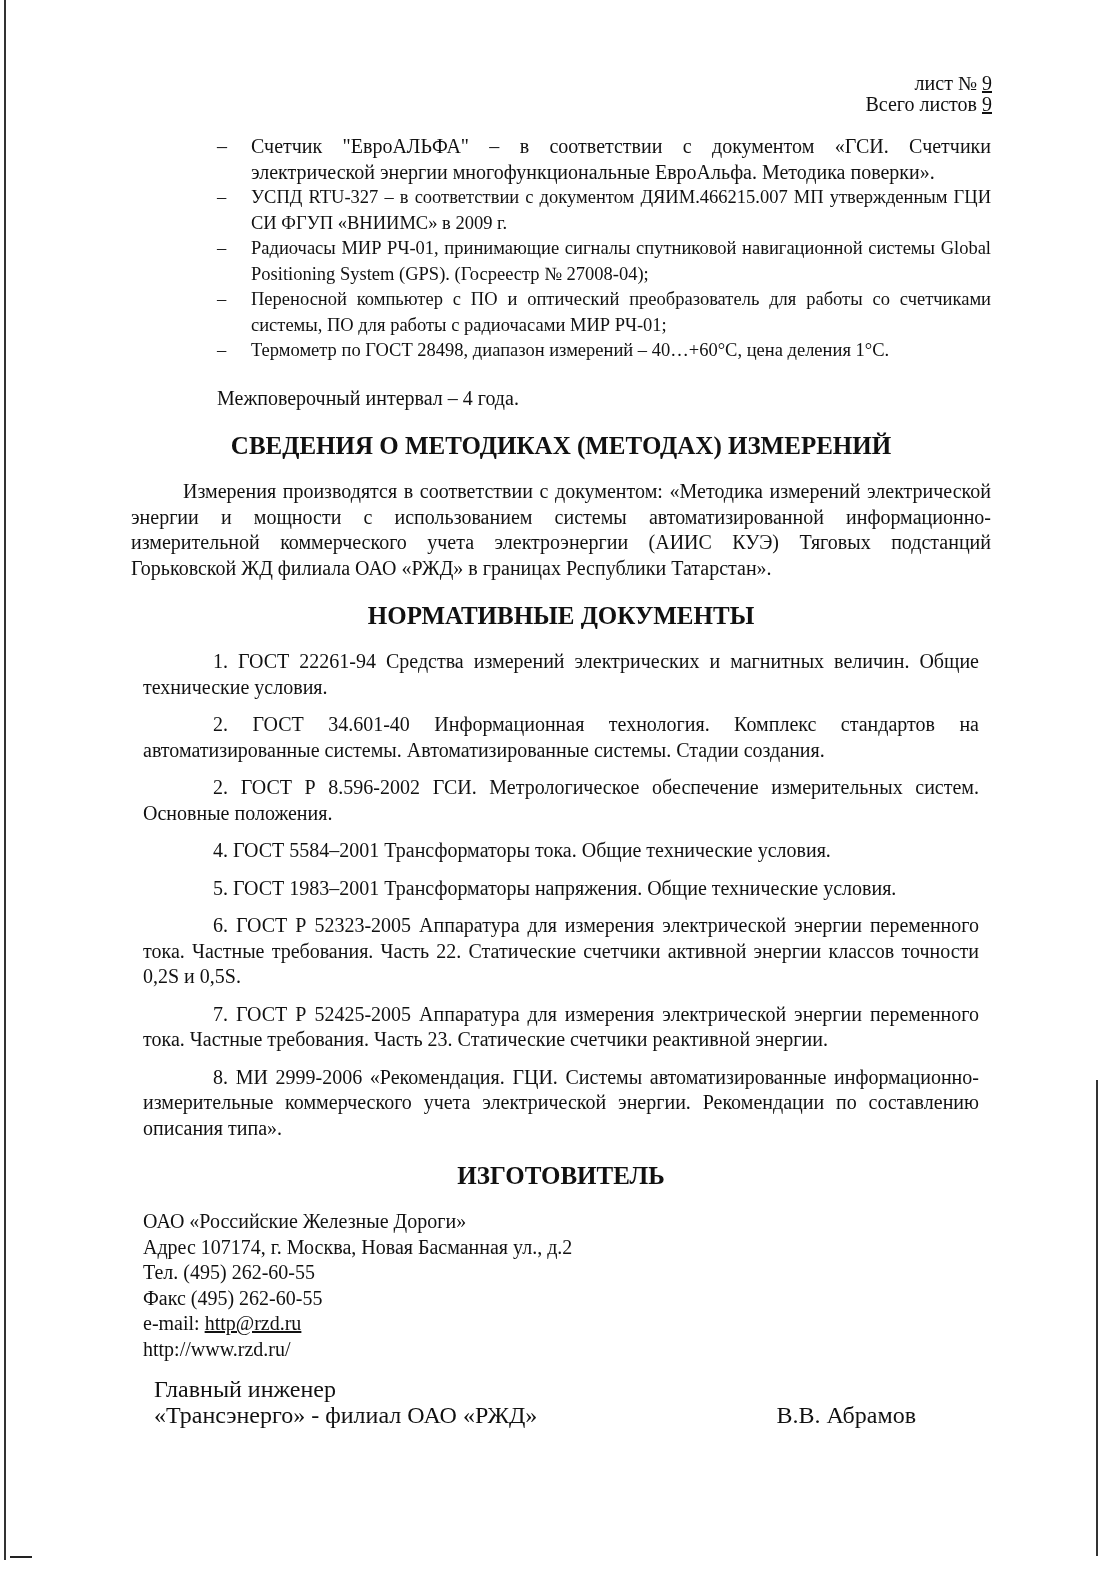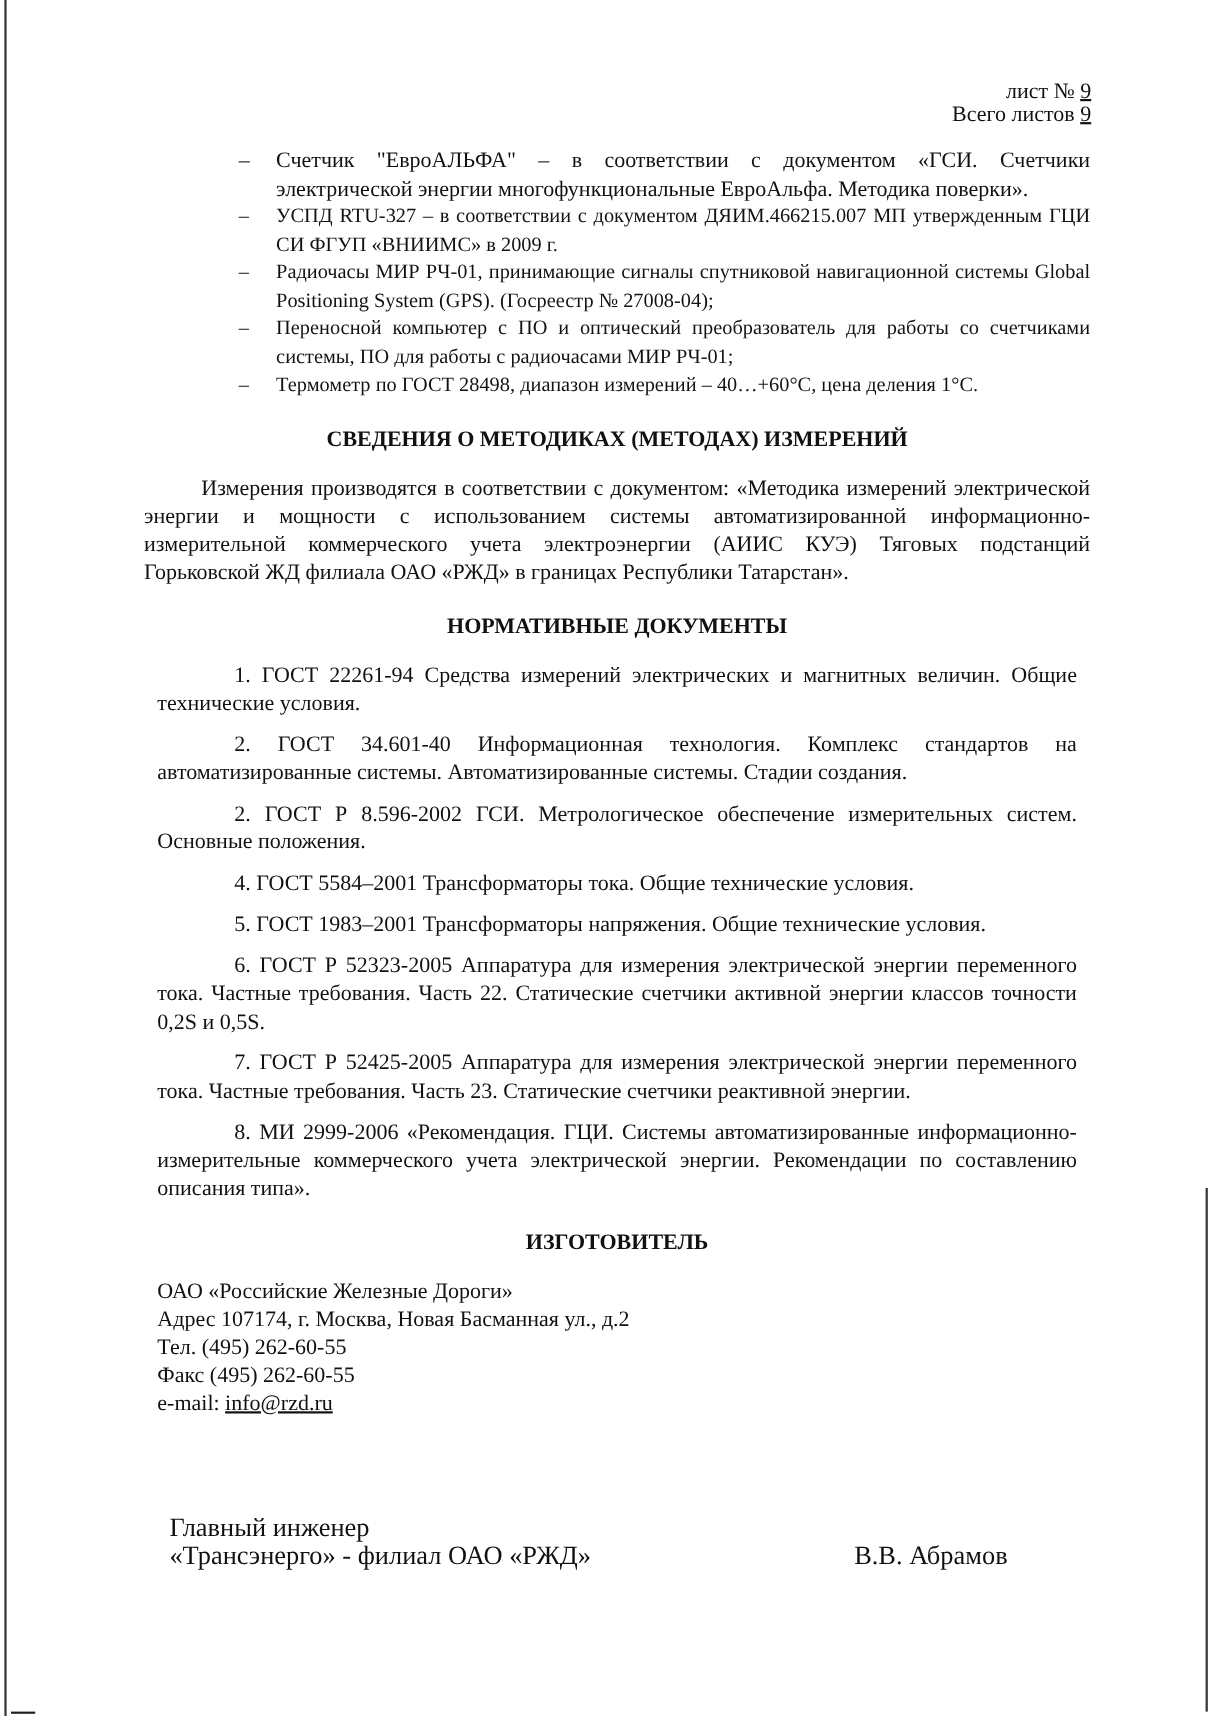--- a/index.html
+++ b/index.html
@@ -12,21 +12,21 @@
     .edge-right { position: absolute; left: 1096px; top: 1080px; width: 2px; height: 476px; background: #333; }
     .edge-bottom-mark { position: absolute; left: 10px; top: 1556px; width: 22px; height: 2px; background: #222; }
     .sheet-info { position: absolute; right: 106px; top: 73px; text-align: right; font-size: 20px; line-height: 21px; }
     .sheet-info .num { text-decoration: underline; }
     .content { position: absolute; left: 131px; top: 134px; width: 860px; font-size: 20px; line-height: 25.5px; text-align: justify; }
     .equip-list { list-style: none; margin: 0; padding: 0; margin-left: 86px; }
     .equip-list li { position: relative; padding-left: 34px; margin: 0; }
     .equip-list li .dash { position: absolute; left: 0; top: 0; }
     .equip-list li.small { font-size: 18.5px; }
     .interval { margin: 22px 0 0 86px; }
-    h2 { font-size: 20px; font-weight: bold; text-align: center; margin: 22px 0 20px 0; line-height: 26px; }
+    h2 { font-size: 25px; font-weight: bold; text-align: center; margin: 22px 0 20px 0; line-height: 26px; }
     p.indent { text-indent: 52px; margin: 0; }
     ol.norms { list-style: none; margin: 0; padding: 0; }
     ol.norms li { text-indent: 70px; margin: 12px; }
     .maker { text-align: left; margin-top: 6px; }
     .maker div { line-height: 25.5px; margin-left: 12px; }
     .link { text-decoration: underline; }
     .signature { position: absolute; left: 154px; top: 1376px; width: 762px; font-size: 24px; line-height: 26px; }
     .signature .name { position: absolute; right: 0; top: 26px; }
   </style>
 </head>
@@ -49,20 +49,21 @@
 
 <div class="content">
   <ul class="equip-list">
     <li><span class="dash">–</span><span>Счетчик "ЕвроАЛЬФА" – в соответствии с документом «ГСИ. Счетчики электрической энергии многофункциональные ЕвроАльфа. Методика поверки».</span></li>
     <li class="small"><span class="dash">–</span><span>УСПД RTU-327 – в соответствии с документом ДЯИМ.466215.007 МП утвержденным ГЦИ СИ ФГУП «ВНИИМС» в 2009 г.</span></li>
     <li class="small"><span class="dash">–</span><span>Радиочасы МИР РЧ-01, принимающие сигналы спутниковой навигационной системы Global Positioning System (GPS). (Госреестр № 27008-04);</span></li>
     <li class="small"><span class="dash">–</span><span>Переносной компьютер с ПО и оптический преобразователь для работы со счетчиками системы, ПО для работы с радиочасами МИР РЧ-01;</span></li>
     <li class="small"><span class="dash">–</span><span>Термометр по ГОСТ 28498, диапазон измерений – 40…+60°С, цена деления 1°С.</span></li>
   </ul>
 
+  <div class="interval">Межповерочный интервал – 4 года.</div>
 
   <h2>СВЕДЕНИЯ О МЕТОДИКАХ (МЕТОДАХ) ИЗМЕРЕНИЙ</h2>
   <p class="indent">Измерения производятся в соответствии с документом: «Методика измерений электрической энергии и мощности с использованием системы автоматизированной информационно-измерительной коммерческого учета электроэнергии (АИИС КУЭ) Тяговых подстанций Горьковской ЖД филиала ОАО «РЖД» в границах Республики Татарстан».</p>
 
   <h2>НОРМАТИВНЫЕ ДОКУМЕНТЫ</h2>
   <ol class="norms">
     <li>1. ГОСТ 22261-94 Средства измерений электрических и магнитных величин. Общие технические условия.</li>
     <li>2. ГОСТ 34.601-40 Информационная технология. Комплекс стандартов на автоматизированные системы. Автоматизированные системы. Стадии создания.</li>
     <li>2. ГОСТ Р 8.596-2002 ГСИ. Метрологическое обеспечение измерительных систем. Основные положения.</li>
     <li>4. ГОСТ 5584–2001 Трансформаторы тока. Общие технические условия.</li>
@@ -72,22 +73,23 @@
     <li>8. МИ 2999-2006 «Рекомендация. ГЦИ. Системы автоматизированные информационно-измерительные коммерческого учета электрической энергии. Рекомендации по составлению описания типа».</li>
   </ol>
 
   <h2>ИЗГОТОВИТЕЛЬ</h2>
   <div class="maker">
     <div>ОАО «Российские Железные Дороги»</div>
     <div>Адрес 107174, г. Москва, Новая Басманная ул., д.2</div>
     <div>Тел. (495) 262-60-55</div>
     <div>Факс (495) 262-60-55</div>
     <div>
-      <span>e-mail: </span><span class="link">info@rzd.ru</span>
+      <span>e-mail: </span><span class="link">http@rzd.ru</span>
     </div>
+    <div>http://www.rzd.ru/</div>
   </div>
 </div>
 
 <div class="signature">
   <div>Главный инженер</div>
   <div>«Трансэнерго» - филиал ОАО «РЖД»</div>
   <div class="name">В.В. Абрамов</div>
 </div>
 
 </body></html>

